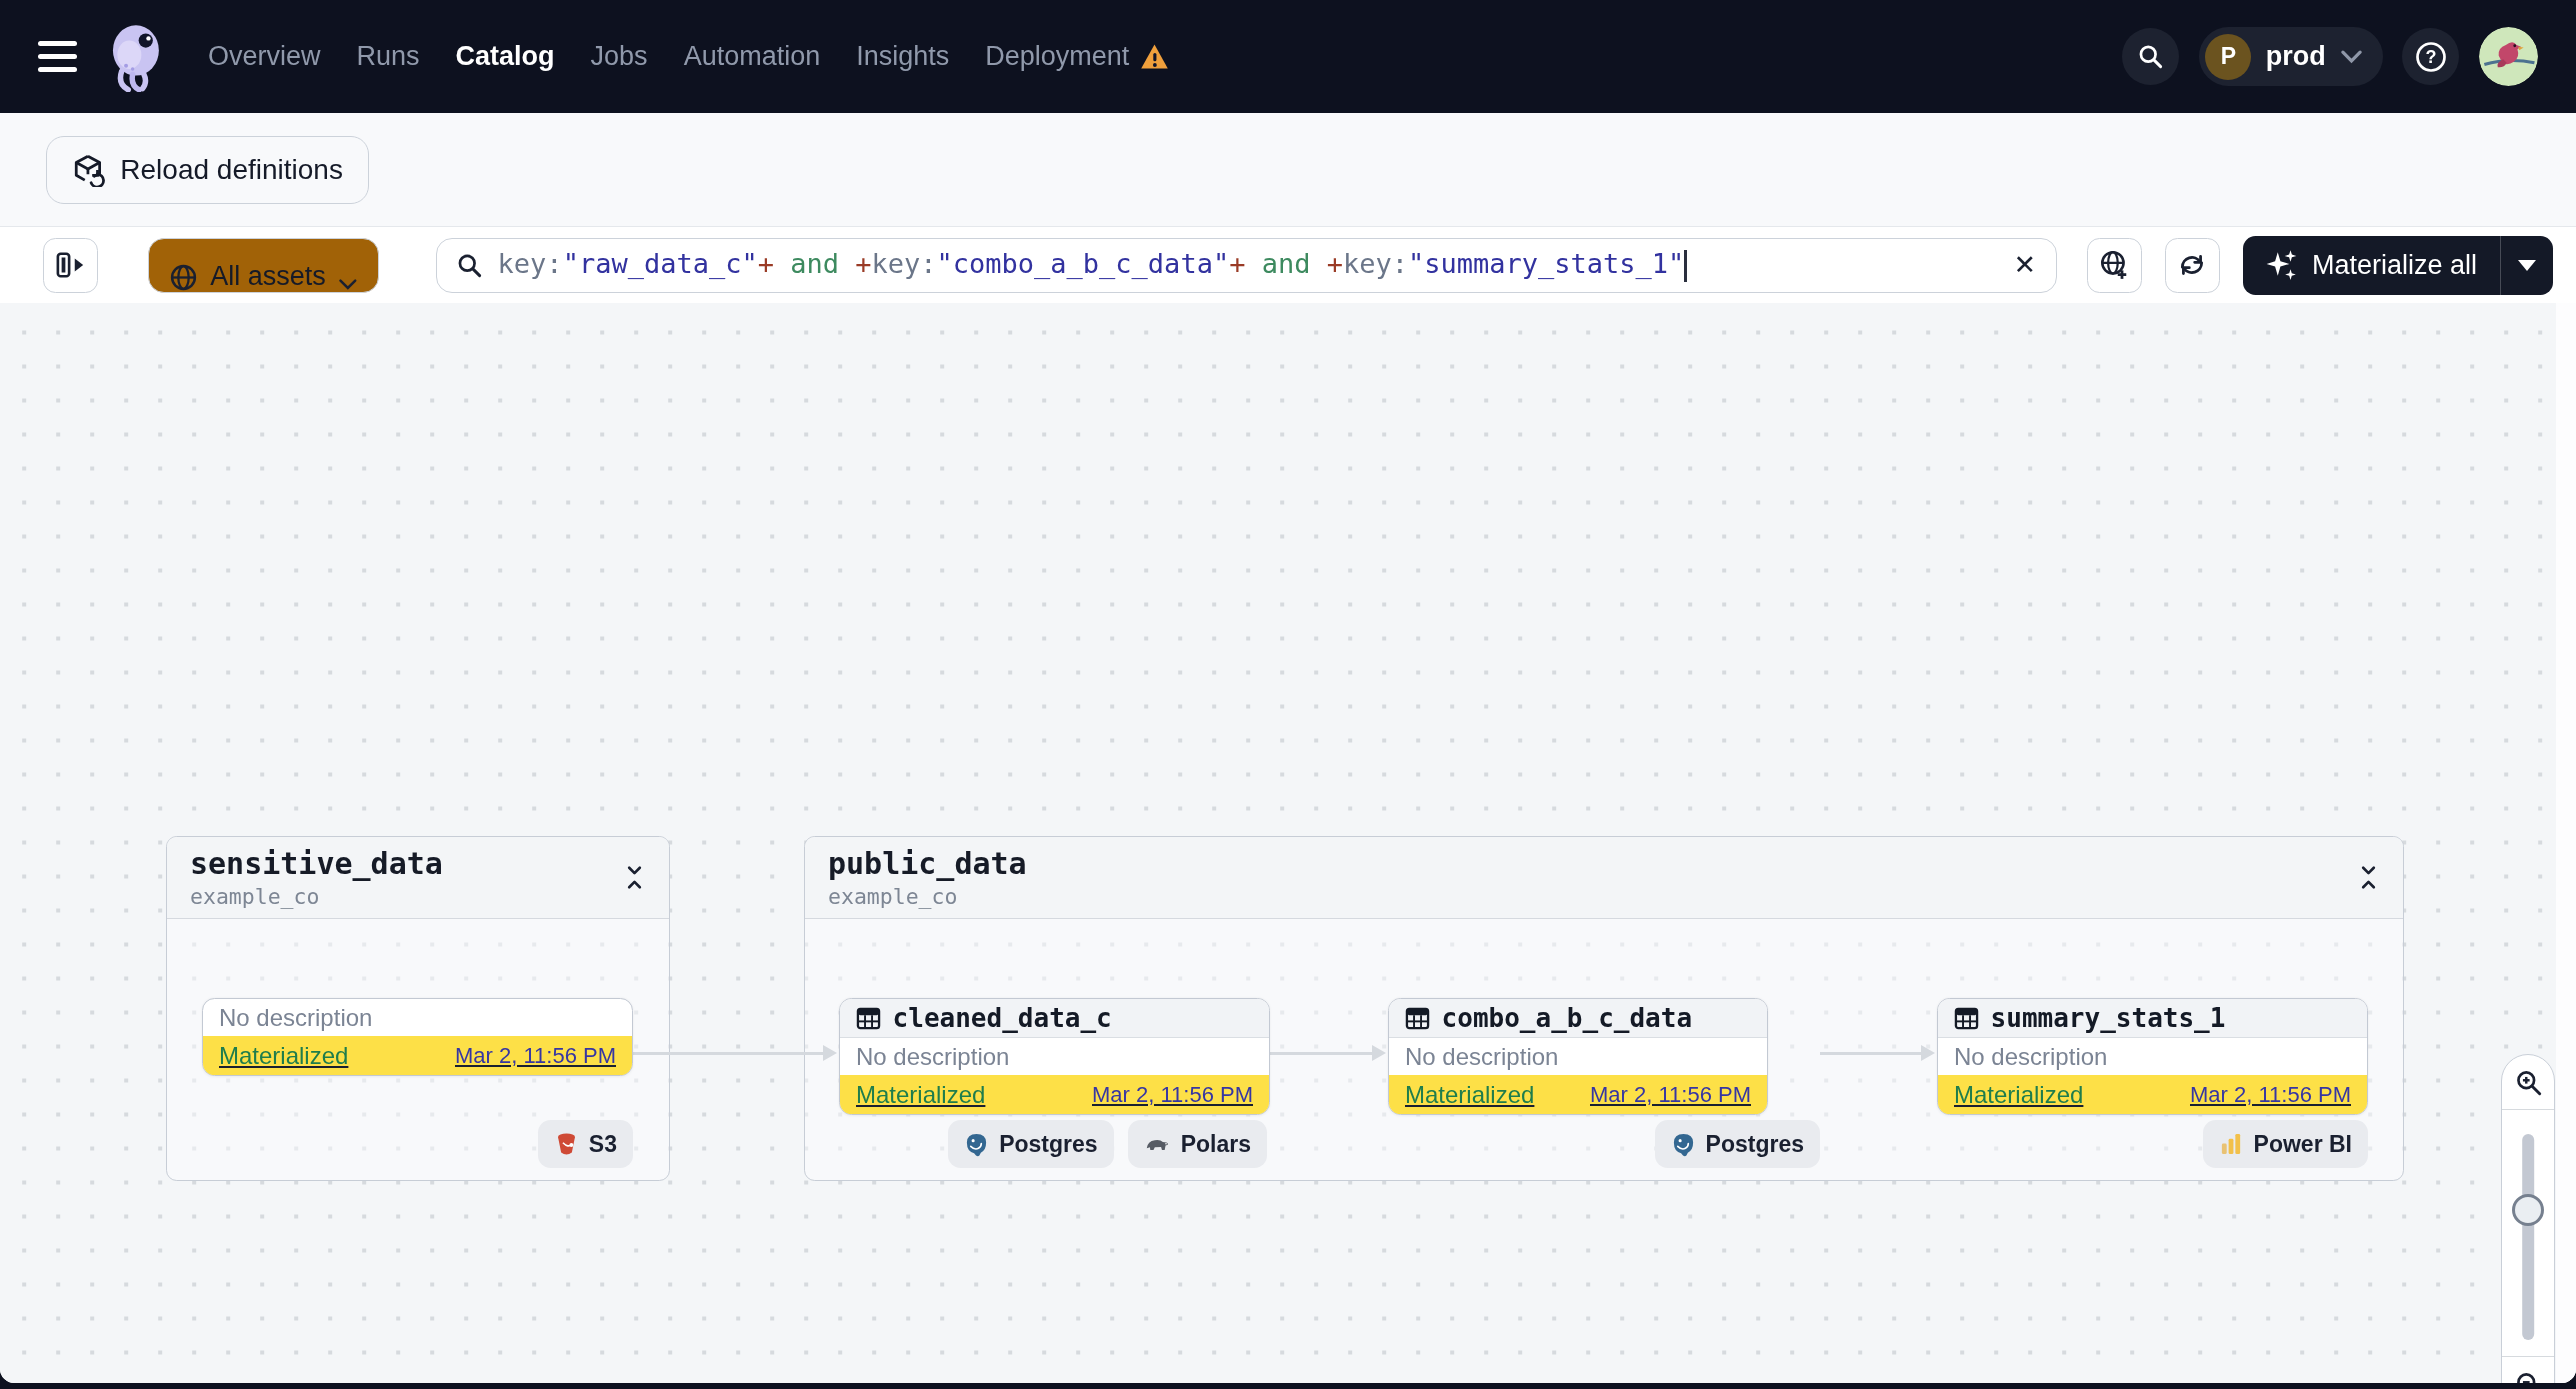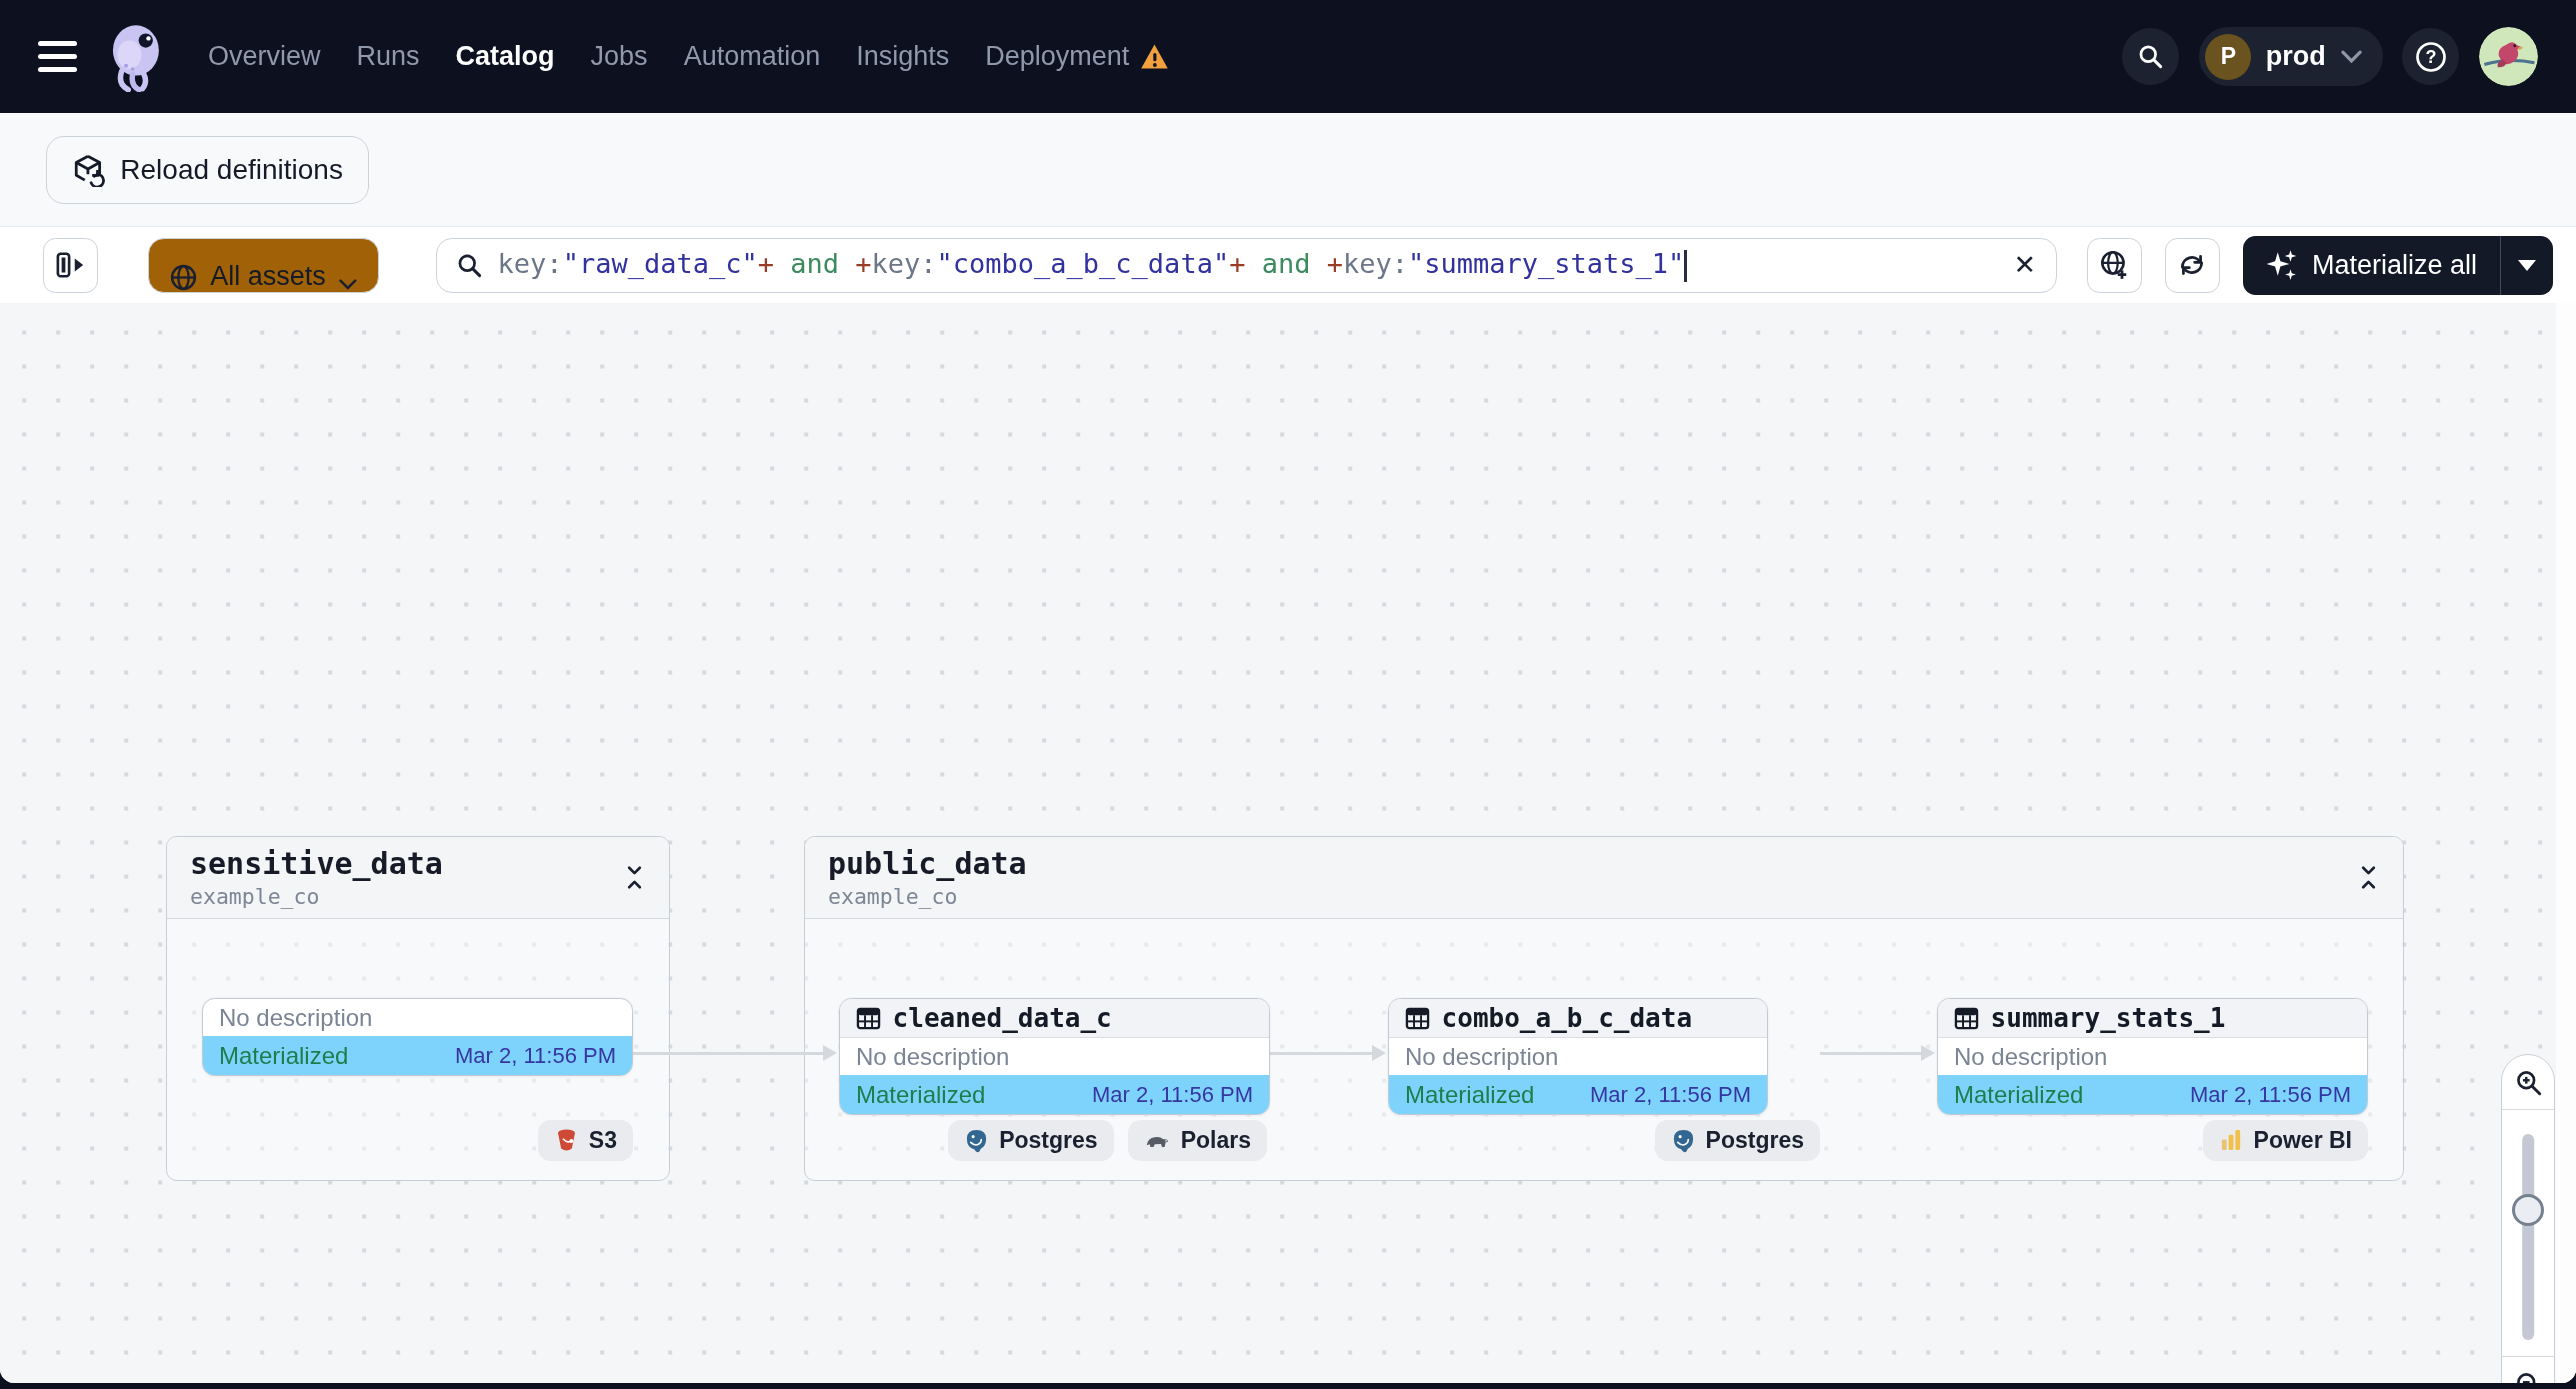--- a/index.html
+++ b/index.html
@@ -121,29 +121,29 @@
     background:#fff; overflow:hidden; cursor:pointer; box-shadow:0 0.9px 2.7px rgba(20,26,40,0.06);
   }
   .asset-header {
     height:39px; background:#f1f3f6; border-bottom:0.9px solid #dadee3;
     display:flex; align-items:center; gap:11.6px; padding:0 16px;
   }
   .asset-name { font-size:26px; font-weight:700; color:#141a26; }
   .asset-body { height:37px; display:flex; align-items:center; padding:0 16px; }
   .asset-desc { font-size:24px; color:#7b8494; }
   .asset-footer {
-    height:39px; background:#7dd3fc; display:flex; align-items:center;
-    justify-content:space-between; padding:0 16px;
+    height:39px; background:#fde047; display:flex; align-items:center;
+    justify-content:space-between; padding:0 16px;text-decoration:underline;
   }
   .asset-status { font-size:24px; color:#1f7d4c; }
   .asset-time { font-size:22px; color:#3636a3; }
 
   .badge-row { position:absolute; display:flex; gap:14.3px; }
   .badge {
-    height:41px; border-radius:12.5px; background:#e9ebef; display:flex; align-items:center;
+    height:48px; border-radius:12.5px; background:#e9ebef; display:flex; align-items:center;
     gap:9.8px; padding:0 16px; font-size:23px; font-weight:700; color:#1a2030;
   }
 
   .edge { position:absolute; height:2.7px; background:#d5d9de; }
   .edge::after {
     content:""; position:absolute; right:-13.4px; top:-7.2px; width:0; height:0;
     border-left:14.3px solid #d5d9de; border-top:8px solid transparent; border-bottom:8px solid transparent;
   }
 
   

